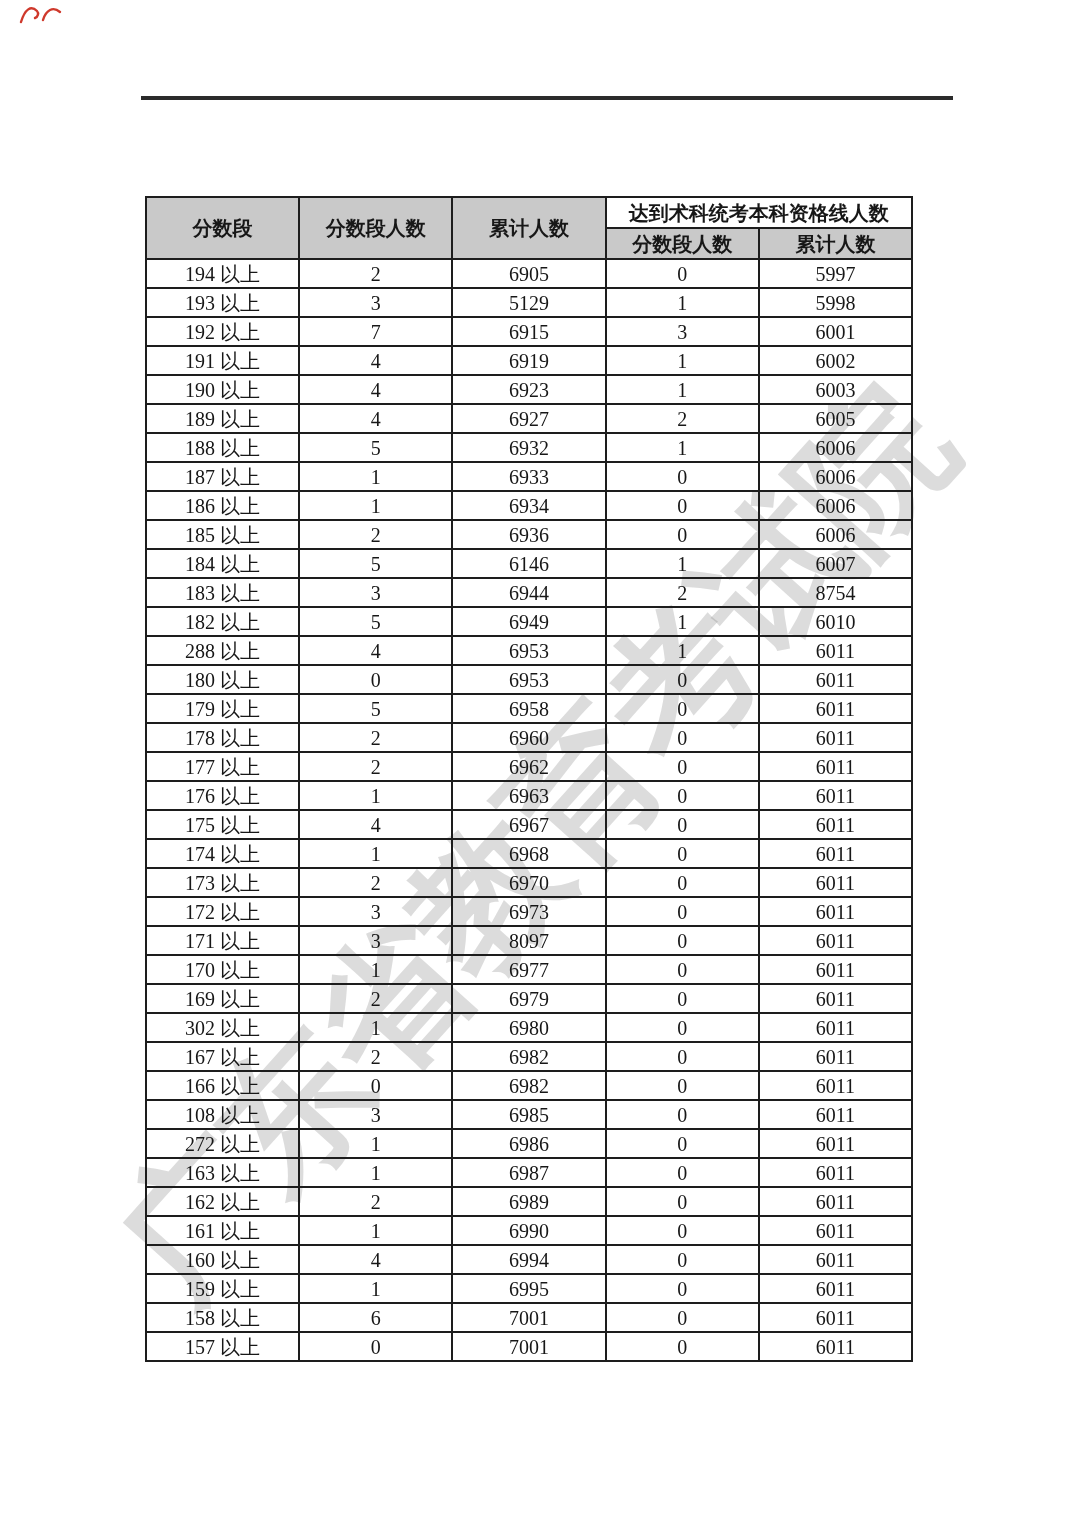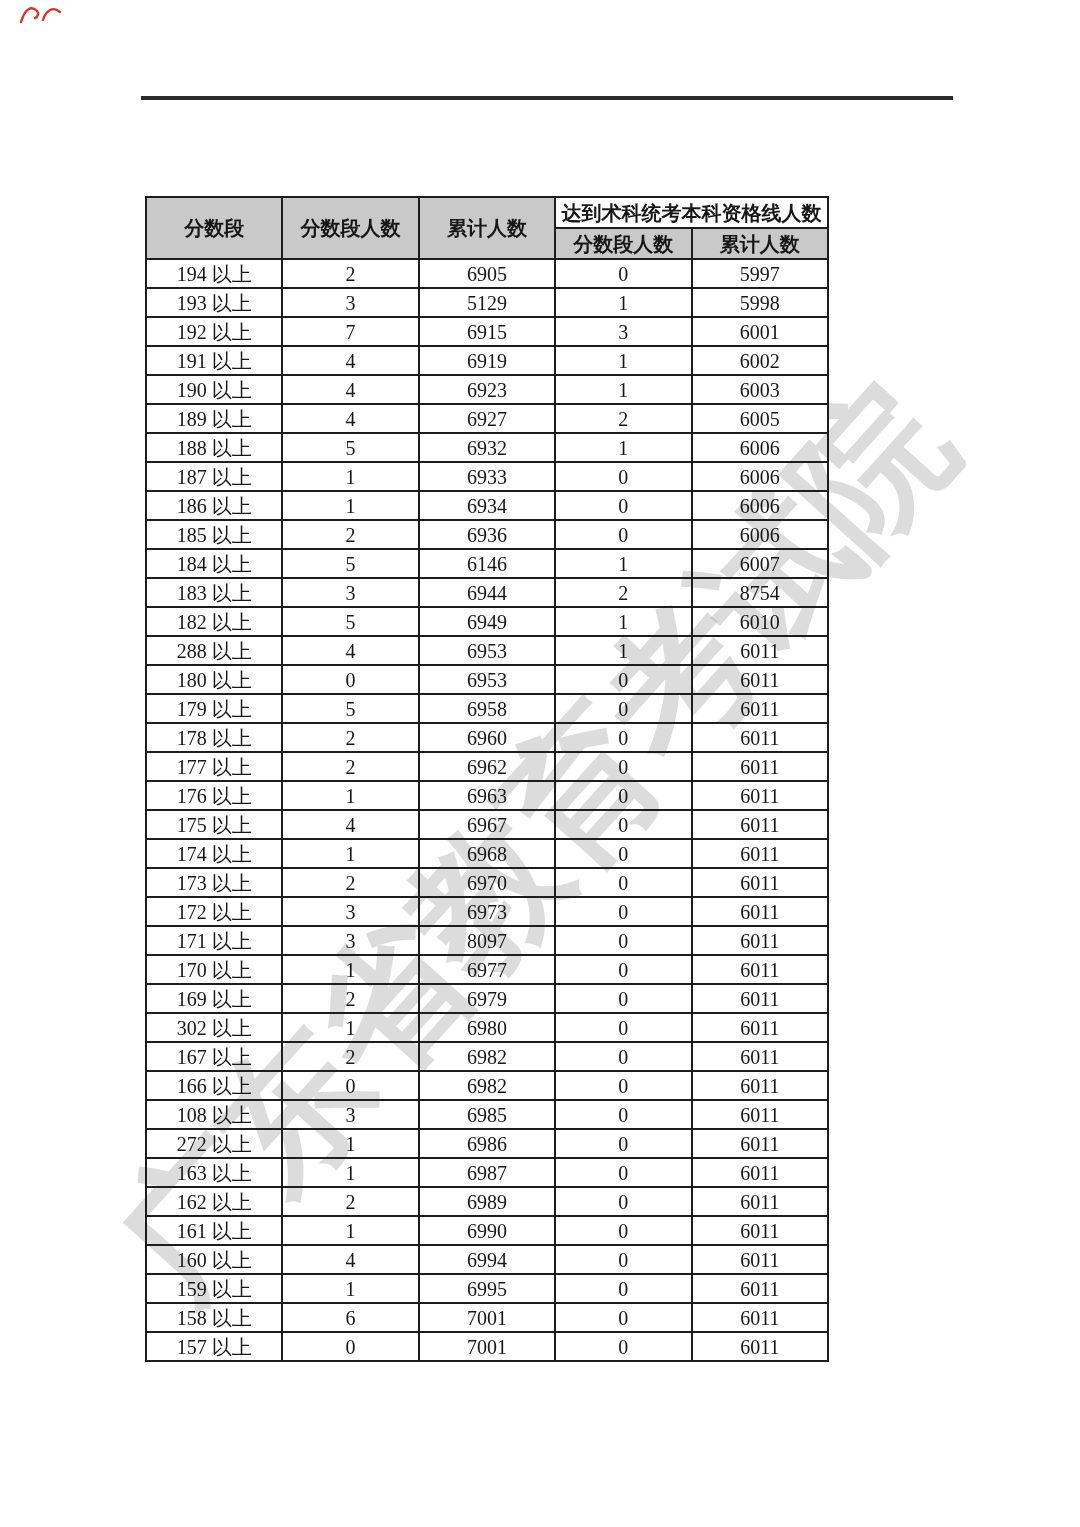--- a/index.html
+++ b/index.html
@@ -48,21 +48,21 @@
     white-space: nowrap;
     color: rgba(130, 130, 130, 0.28);
     z-index: 1;
     pointer-events: none;
     font-family: "Liberation Serif", "DejaVu Serif", serif;
   }
   table.score-table {
     position: absolute;
     left: 145px;
     top: 196px;
-    width: 684px;
+    width: 768px;
     border-collapse: collapse;
     table-layout: fixed;
     z-index: 2;
     background: transparent;
   }
   table.score-table col { width: 20%; }
   table.score-table th,
   table.score-table td {
     border: 2px solid #1d1d1d;
     text-align: center;

